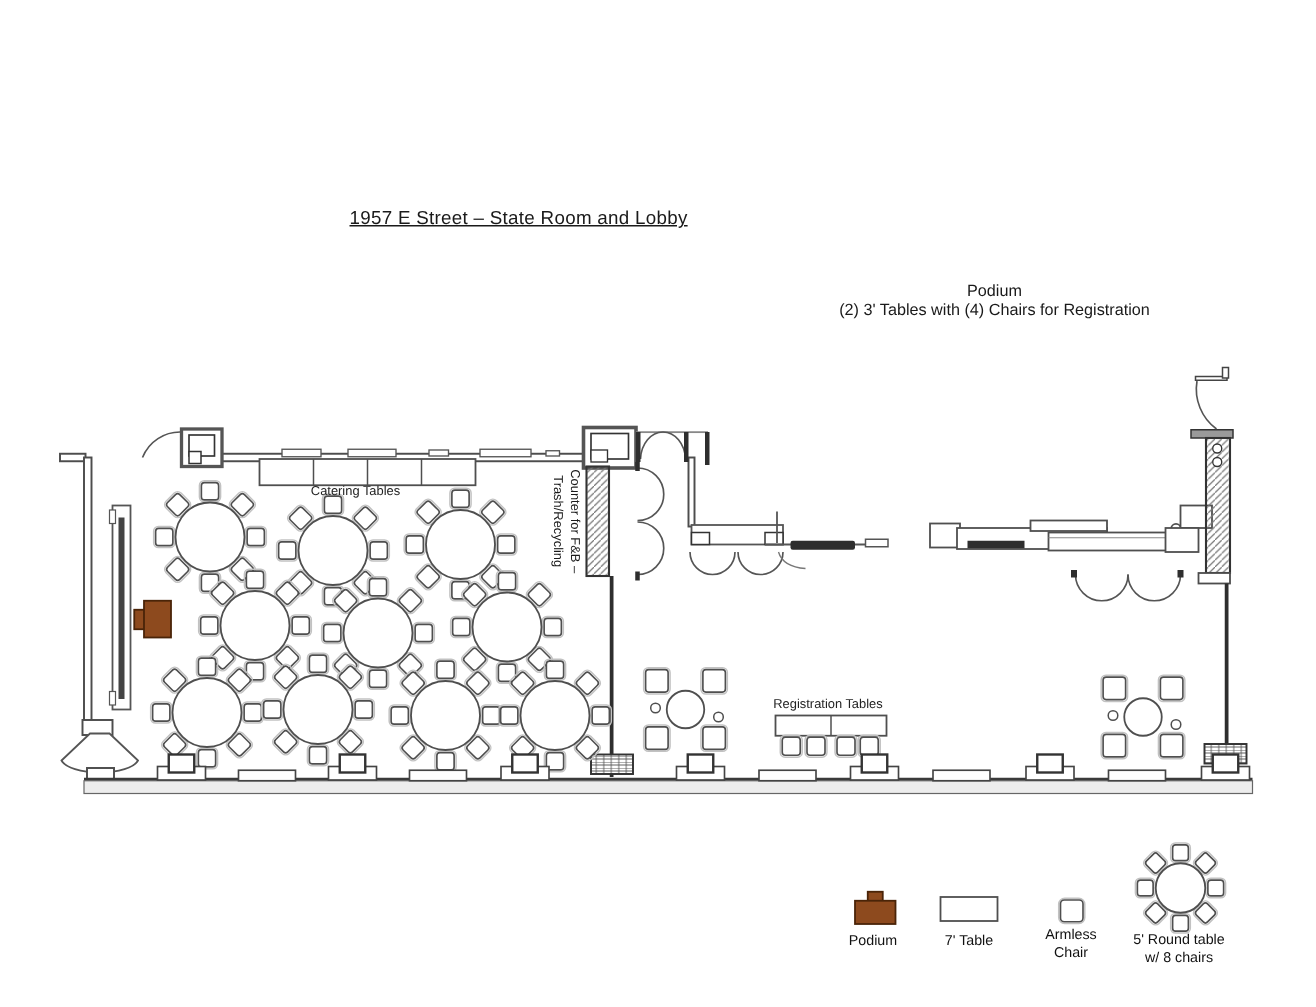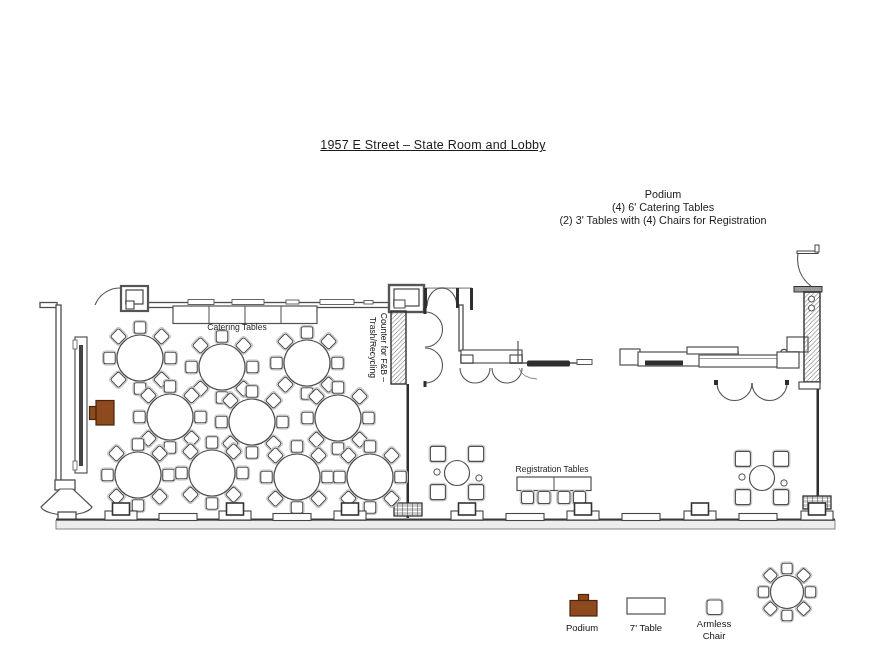--- a/index.html
+++ b/index.html
@@ -1,19 +1,19 @@
 <!DOCTYPE html>
 <html><head>
 <meta charset="utf-8">
 <style>
   html,body{margin:0;padding:0;background:#fff;}
   #canvas{position:relative;width:877px;height:671px;background:#fff;overflow:hidden;
           font-family:"Liberation Sans", sans-serif;color:#1a1a1a;}
   .abs{position:absolute;}
-  .title{font-size:12.5px;text-decoration:underline;text-align:center;letter-spacing:.2px;}
+  .title{font-size:12.5px;text-decoration:underline;letter-spacing:.2px;}
   .summary{font-size:10.8px;text-align:center;line-height:13px;}
   .plan-label{font-size:8.6px;text-align:center;white-space:nowrap;color:#222;}
   .counter-label{font-size:8.6px;text-align:center;line-height:10.5px;white-space:nowrap;
                  transform:rotate(90deg);transform-origin:center center;}
   .key-heading{font-size:12px;font-weight:bold;text-align:center;}
   .key-label{font-size:9.5px;text-align:center;line-height:12px;color:#111;}
   svg{position:absolute;left:0;top:0;}
 </style>
 </head>
 <body>
@@ -629,33 +629,36 @@
           </g>
           <circle cx="787" cy="592" r="16.5" fill="#fff" stroke="#4f4f4f" stroke-width="1.2"></circle>
         </g>
       </g>
   </svg>
 
   <div class="abs title" style="left:233px;top:138px;width:400px;">1957 E Street – State Room and Lobby</div>
 
   <div class="abs summary" style="left:493px;top:188px;width:340px;">
     <div>Podium</div>
-    <div>(4) 6' Catering Tables</div>
     <div>(2) 3' Tables with (4) Chairs for Registration</div>
   </div>
 
   <div class="abs plan-label" style="left:187px;top:322px;width:100px;">Catering Tables</div>
 
   <div class="abs counter-label" style="left:336px;top:337px;width:84px;">
     <div>Counter for F&amp;B –</div>
     <div>Trash/Recycling</div>
   </div>
 
   <div class="abs plan-label" style="left:502px;top:463.5px;width:100px;">Registration Tables</div>
 
   <div class="abs key-label" style="left:532px;top:622px;width:100px;">Podium</div>
   <div class="abs key-label" style="left:596px;top:622px;width:100px;">7' Table</div>
   <div class="abs key-label" style="left:664px;top:618px;width:100px;">
     <div>Armless</div>
     <div>Chair</div>
   </div>
+  <div class="abs key-label" style="left:726px;top:621px;width:120px;">
+    <div>5' Round table</div>
+    <div>w/ 8 chairs</div>
+  </div>
 
 </div>
 
 </body></html>

